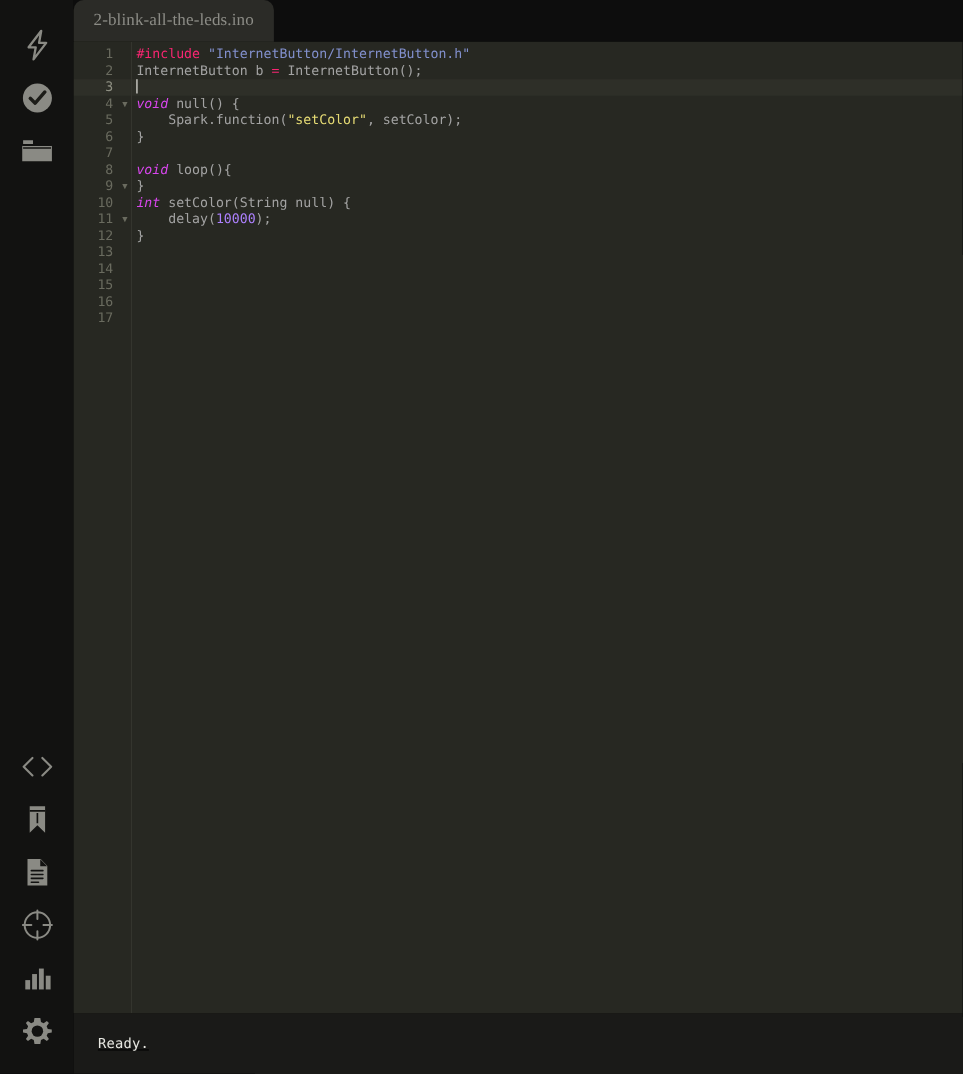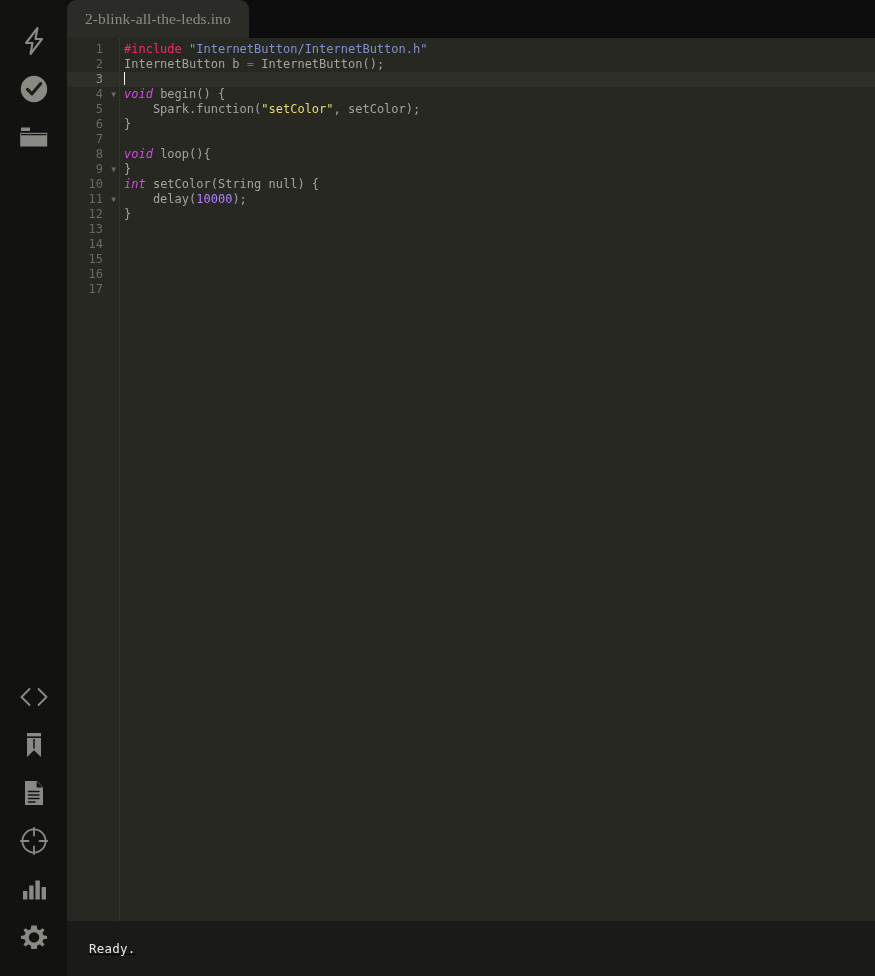--- a/index.html
+++ b/index.html
@@ -313,21 +313,21 @@
         <div class="gline"><span>14</span></div>
         <div class="gline"><span>15</span></div>
         <div class="gline"><span>16</span></div>
         <div class="gline"><span>17</span></div>
       </div>
 
       <div id="codearea">
           <div class="cline"><span class="t-key">#include</span><span class="t-pl"> </span><span class="t-inc">"InternetButton/InternetButton.h"</span></div>
           <div class="cline"><span class="t-pl">InternetButton b </span><span class="t-op">=</span><span class="t-pl"> InternetButton();</span></div>
           <div class="cline active"><span class="caret"></span></div>
-          <div class="cline"><span class="t-type">void</span><span class="t-pl"> begin() {</span></div>
+          <div class="cline"><span class="t-type">void</span><span class="t-pl"> null() {</span></div>
           <div class="cline"><span class="t-pl">    Spark.function(</span><span class="t-str">"setColor"</span><span class="t-pl">, setColor);</span></div>
           <div class="cline"><span class="t-pl">}</span></div>
           <div class="cline"><span class="t-pl"></span></div>
           <div class="cline"><span class="t-type">void</span><span class="t-pl"> loop(){</span></div>
           <div class="cline"><span class="t-pl">}</span></div>
           <div class="cline"><span class="t-type">int</span><span class="t-pl"> setColor(String null) {</span></div>
           <div class="cline"><span class="t-pl">    delay(</span><span class="t-num">10000</span><span class="t-pl">);</span></div>
           <div class="cline"><span class="t-pl">}</span></div>
           <div class="cline"><span class="t-pl"></span></div>
         </div>

